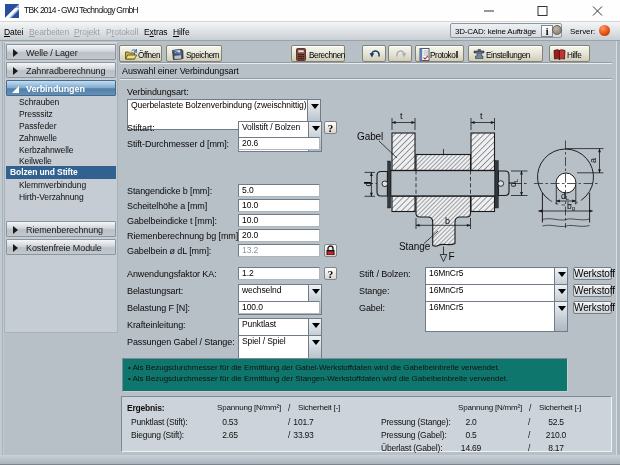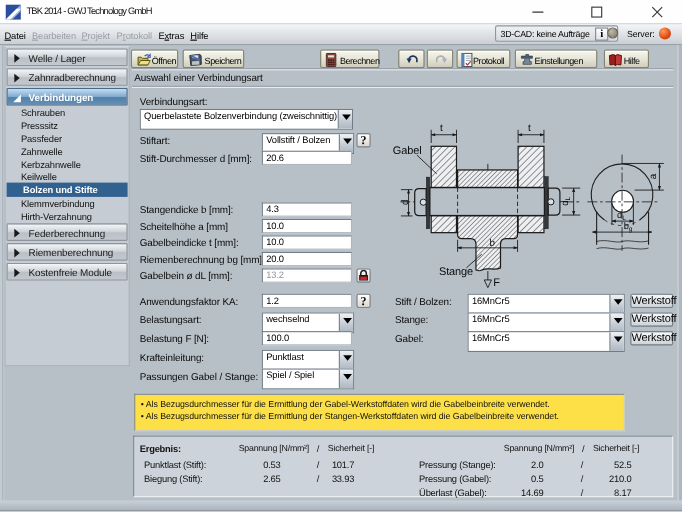--- a/index.html
+++ b/index.html
@@ -21,41 +21,41 @@
 
 .edge{background:linear-gradient(#c9d1d9,#aab2bb)}
 
 #sb{left:4px;top:42px;width:114px;height:291px;background:#c6ccd3;border:1px solid #a8b0b8;border-top:1px solid #d8dce0}
 .hdr{position:absolute;left:1px;width:110px;height:16px;font-size:9px;white-space:nowrap;background:linear-gradient(#f4f6f8,#d0d5da 45%,#bac0c7 55%,#c2c8ce);border:1px solid #8d949c;border-radius:1px;color:#1a1a1a;line-height:15px}
 .hdr .tri{position:absolute;left:6px;top:4px;width:0;height:0;border-left:5px solid #1a1a1a;border-top:4px solid transparent;border-bottom:4px solid transparent}
 .hdr .lbl{position:absolute;left:19px;top:1px}
 .hdrsel{background:linear-gradient(#c4ddf0,#7fa9cd 50%,#517fa9 55%,#6490b5);color:#fff;font-weight:bold;border-color:#46698c}
 .hdrsel .tri2{position:absolute;left:5px;top:5px;width:0;height:0;border-left:7px solid transparent;border-bottom:7px solid #fff}
 .it{position:absolute;left:14px;font-size:8.5px;color:#111;white-space:nowrap}
-.itsel{left:1px;width:110px;background:#31618f;color:#fff;font-weight:bold;padding-left:15px;line-height:13px}
+.itsel{left:1px;width:110px;background:#31618f;color:#fff;font-weight:bold;padding-left:4px;line-height:13px}
 
 .btn{position:absolute;top:45px;height:17px;background:linear-gradient(#f7f7f0,#e4e3d4 55%,#cfcdbb);border:1px solid #83836f;border-radius:2px;line-height:14px;text-align:right;color:#000;box-shadow:inset 0 1px 0 #fff}
 .btn svg{position:absolute;left:4px;top:2px}
 .btn .t{position:absolute;top:3px;font-size:8.2px;letter-spacing:-0.4px;white-space:nowrap}
 
 .lb{position:absolute;font-size:9px;letter-spacing:-0.1px;color:#0a0a0a;white-space:nowrap}
 .tf{position:absolute;height:13px;background:#fff;border:1px solid #707c88;border-bottom-color:#aeb6be;border-right-color:#aeb6be;font-size:8.5px;line-height:11px;padding:0 0 0 3px;color:#000;white-space:nowrap}
 .tfd{color:#8e959c}
-.cb{position:absolute;height:19px;background:#fff;border:1px solid #707c88;font-size:8.5px;line-height:11px;padding-left:3px;white-space:nowrap;overflow:hidden}
+.cb{position:absolute;height:31px;background:#fff;border:1px solid #707c88;font-size:8.5px;line-height:11px;padding-left:3px;white-space:nowrap;overflow:hidden}
 .cb .ar{position:absolute;right:0;top:0;bottom:0;width:13px;background:linear-gradient(#eef2f5,#c3cbd3 60%,#aeb8c2);border-left:1px solid #707c88}
 .cb .ar:after{content:"";position:absolute;left:2.5px;top:4px;width:0;height:0;border-left:4px solid transparent;border-right:4px solid transparent;border-top:5px solid #000}
 .sq{position:absolute;width:13px;height:13px;background:linear-gradient(#ffffff,#d9d6cd);border:1px solid #82828a;border-radius:2px;font:bold 11px "Liberation Serif",serif;text-align:center;line-height:12px}
 .wbtn{position:absolute;width:39px;height:13px;background:linear-gradient(#f6f7f8,#cdd3d9);border:1px solid #767f88;border-radius:2px;font-size:10px;text-align:center;line-height:12px}
 
 .gh{position:absolute;height:2px;border-top:1px solid #939ba3;border-bottom:1px solid #e8ecef}
 
-#notes{left:122px;top:358px;width:446px;height:34px;background:#fde047;border:1px solid #7e8a95;border-bottom-color:#c8cdd2;border-right-color:#c8cdd2;font-size:8px;letter-spacing:-0.05px;color:#111;padding:3px 0 0 5px;line-height:11px}
+#notes{left:122px;top:358px;width:446px;height:34px;background:#0f766e;border:1px solid #7e8a95;border-bottom-color:#c8cdd2;border-right-color:#c8cdd2;font-size:8px;letter-spacing:-0.05px;color:#111;padding:3px 0 0 5px;line-height:11px}
 #res{left:121px;top:396px;width:491px;height:56px;background:#ccd3da;border:1px solid #7e8a95;border-bottom-color:#eef1f3;border-right-color:#eef1f3}
 .r{position:absolute;font-size:8.5px;letter-spacing:-0.2px;color:#111;white-space:nowrap}
-.rn{position:absolute;font-size:8.5px;letter-spacing:-0.2px;color:#111;text-align:right}
+.rn{position:absolute;font-size:8.5px;letter-spacing:-0.2px;color:#111;text-align:center}
 </style></head>
 <body>
 <div id="w">
 
 <div class="abs" id="tb">
  <svg class="abs" style="left:5px;top:4px" width="14" height="14">
   <rect x="0" y="0" width="14" height="14" fill="#2a4e9e"></rect>
   <path d="M0,14 L14,0 L14,6 L6,14 Z" fill="#9fb6e0"></path>
   <path d="M0,14 L10,4 L14,4 L4,14 Z" fill="#fff"></path>
  </svg>
@@ -99,24 +99,20 @@
       </div>
  <span class="it" style="top:54px">Schrauben</span>
  <span class="it" style="top:66px">Presssitz</span>
  <span class="it" style="top:78px">Passfeder</span>
  <span class="it" style="top:90px">Zahnwelle</span>
  <span class="it" style="top:102px">Kerbzahnwelle</span>
  <span class="it" style="top:113px">Keilwelle</span>
  <span class="it itsel" style="top:123px">Bolzen und Stifte</span>
  <span class="it" style="top:137px">Klemmverbindung</span>
  <span class="it" style="top:149px">Hirth-Verzahnung</span>
- <div class="hdr" style="top:160px">
-        <span class="tri"></span>
-        <span class="lbl">Federberechnung</span>
-      </div>
  <div class="hdr" style="top:196px">
         <span class="tri"></span>
         <span class="lbl">Kostenfreie Module</span>
       </div>
  <div class="hdr" style="top:178px">
         <span class="tri"></span>
         <span class="lbl">Riemenberechnung</span>
       </div>
 </div>
 
@@ -200,21 +196,21 @@
 
 <span class="lb" style="left:127px;top:87px">Verbindungsart:</span>
 <div class="cb" style="left:127px;top:99px;width:194px">Querbelastete Bolzenverbindung (zweischnittig)<span class="ar"></span></div>
 <span class="lb" style="left:127px;top:123px">Stiftart:</span>
 <div class="cb" style="left:238px;top:121px;width:84px">Vollstift / Bolzen<span class="ar"></span></div>
 <div class="sq" style="left:324px;top:121px">?</div>
 <span class="lb" style="left:127px;top:139px">Stift-Durchmesser d [mm]:</span>
 <div class="tf" style="left:238px;top:137px;width:82px">20.6</div>
 
 <span class="lb" style="left:127px;top:186px">Stangendicke b [mm]:</span>
-<div class="tf" style="left:238px;top:184px;width:82px">4.3</div>
+<div class="tf" style="left:238px;top:184px;width:82px">5.0</div>
 <span class="lb" style="left:127px;top:201px">Scheitelhöhe a [mm]</span>
 <div class="tf" style="left:238px;top:199px;width:82px">10.0</div>
 <span class="lb" style="left:127px;top:216px">Gabelbeindicke t [mm]:</span>
 <div class="tf" style="left:238px;top:214px;width:82px">10.0</div>
 <span class="lb" style="left:127px;top:231px">Riemenberechnung bg [mm]:</span>
 <div class="tf" style="left:238px;top:229px;width:82px">20.0</div>
 <span class="lb" style="left:127px;top:246px">Gabelbein ø dL [mm]:</span>
 <div class="tf tfd" style="left:238px;top:244px;width:82px">13.2</div>
 <div class="sq" style="left:324px;top:244px"><svg width="11" height="11" viewBox="0 0 11 11">
         <path d="M3,5 L3,3.5 A2.5,2.5 0 0 1 8,3.5 L8,5" fill="none" stroke="#222" stroke-width="1.4"></path>

